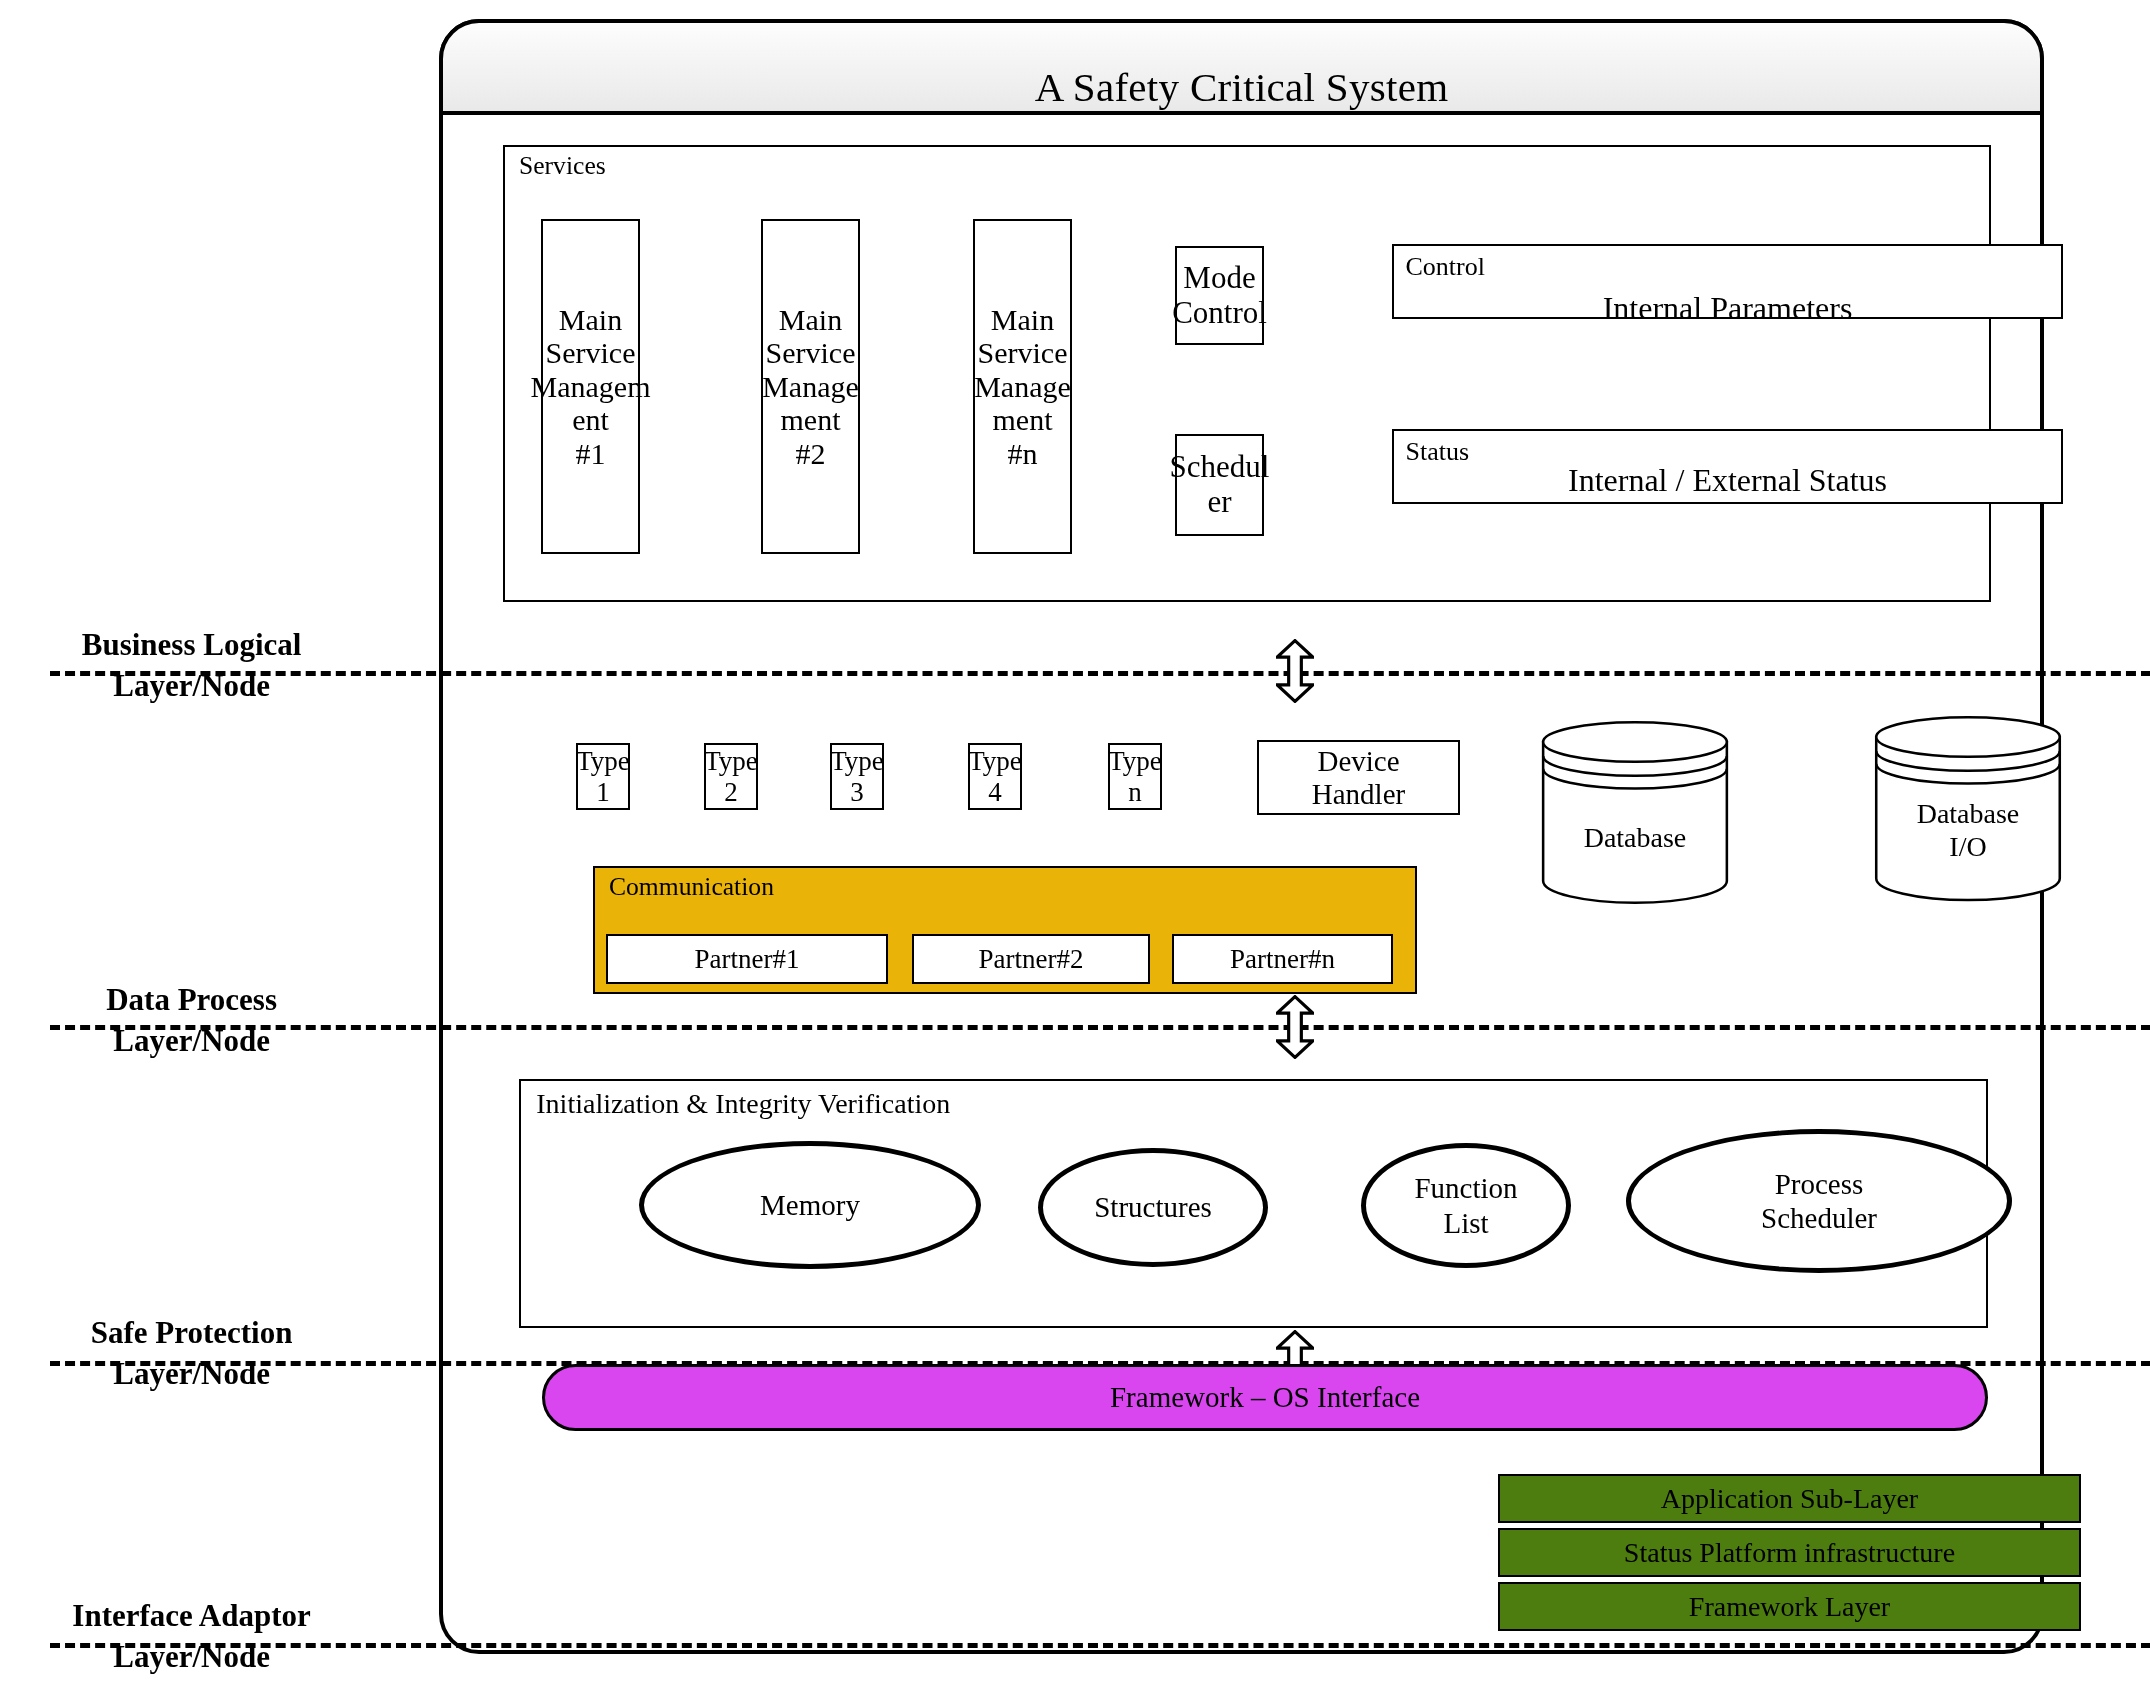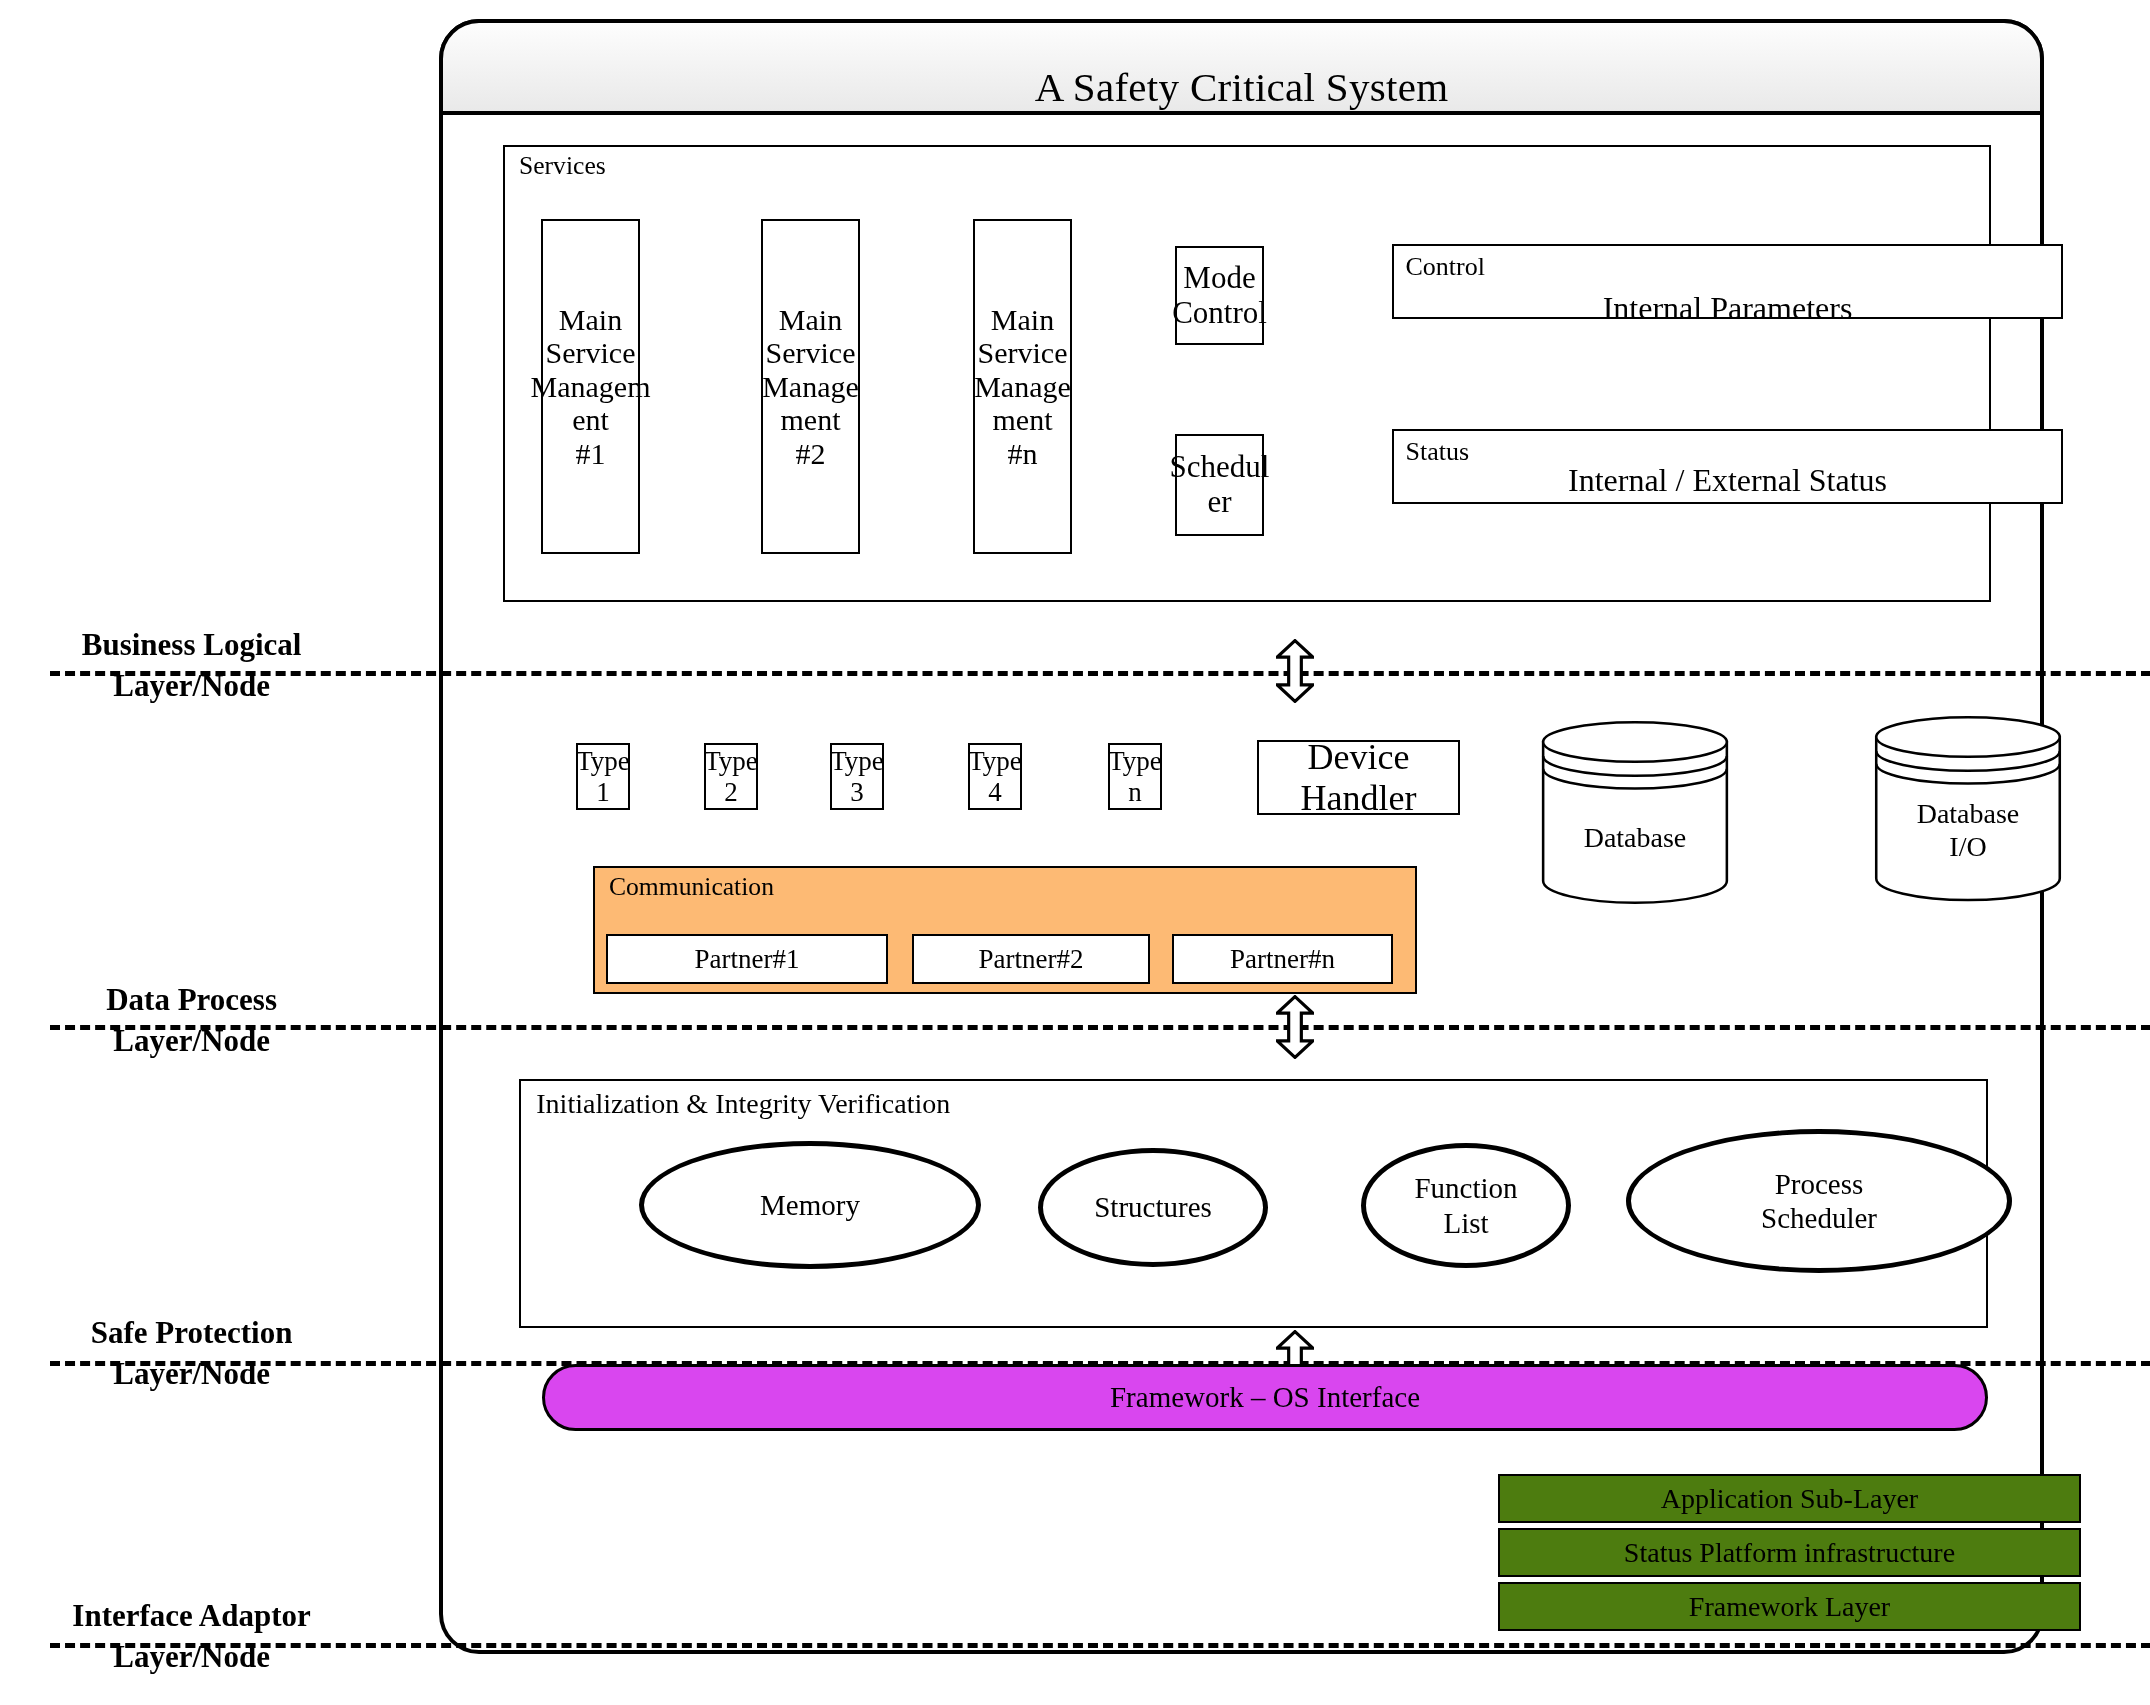--- a/index.html
+++ b/index.html
@@ -22,21 +22,21 @@
   .label-tl{position:absolute;left:14px;top:6.4px;font-size:25.6px;line-height:1;}
   
   #services-panel{left:503px;top:145px;width:1488px;height:457px;border:2.6px solid #000;background:#fff;}
   .msm{width:99px;height:335px;font-size:30px;padding:0 2.6px;}
   .svc-small{width:89px;font-size:31px;}
   .svc-wide{font-size:31px;border:2.6px solid #000;background:#fff;position:absolute;}
   .svc-wide .big{position:absolute;left:0;right:0;text-align:center;font-size:32px;}
   
   .typebox{width:54px;height:67px;font-size:27px;}
   
-  #comm-panel{left:593px;top:866px;width:824px;height:128px;border:2.6px solid #000;background:#fdba74;}
+  #comm-panel{left:593px;top:866px;width:824px;height:128px;border:2.6px solid #000;background:#eab308;}
   .partner{height:50px;font-size:27px;}
   
   #safe-panel{left:519px;top:1079px;width:1469px;height:249px;border:2.6px solid #000;background:#fff;}
   .ellipse{position:absolute;border:5.7px solid #000;border-radius:50%;background:#fff;
            display:flex;align-items:center;justify-content:center;text-align:center;
            font-size:29px;line-height:1.18;}
   
   #fw-os{left:542px;top:1364px;width:1446px;height:67px;border:3.2px solid #000;
          border-radius:35px;background:#d946ef;display:flex;align-items:center;justify-content:center;
          font-size:29px;}
@@ -157,21 +157,21 @@
       <div>4</div>
     </div>
   </div>
   <div class="abs box typebox" style="left:1108px;top:743px;">
     <div>
       <div>Type</div>
       <div>n</div>
     </div>
   </div>
 
-  <div class="abs box" style="left:1257px;top:740px;width:203px;height:75px;font-size:36px;">
+  <div class="abs box" style="left:1257px;top:740px;width:203px;height:75px;font-size:29px;">
     <div>
       <div>Device</div>
       <div>Handler</div>
     </div>
   </div>
 
   <div class="cyl" style="left:1539px;top:719px;width:192px;height:185px;">
     <svg width="192" height="185" viewBox="0 0 300 290">
       <path d="M6,36 L6,254 A144,34 0 0 0 294,254 L294,36 Z" fill="#ffffff" stroke="#000000" stroke-width="4"></path>
       <ellipse cx="150" cy="36" rx="144" ry="31" fill="#ffffff" stroke="#000000" stroke-width="4"></ellipse>

